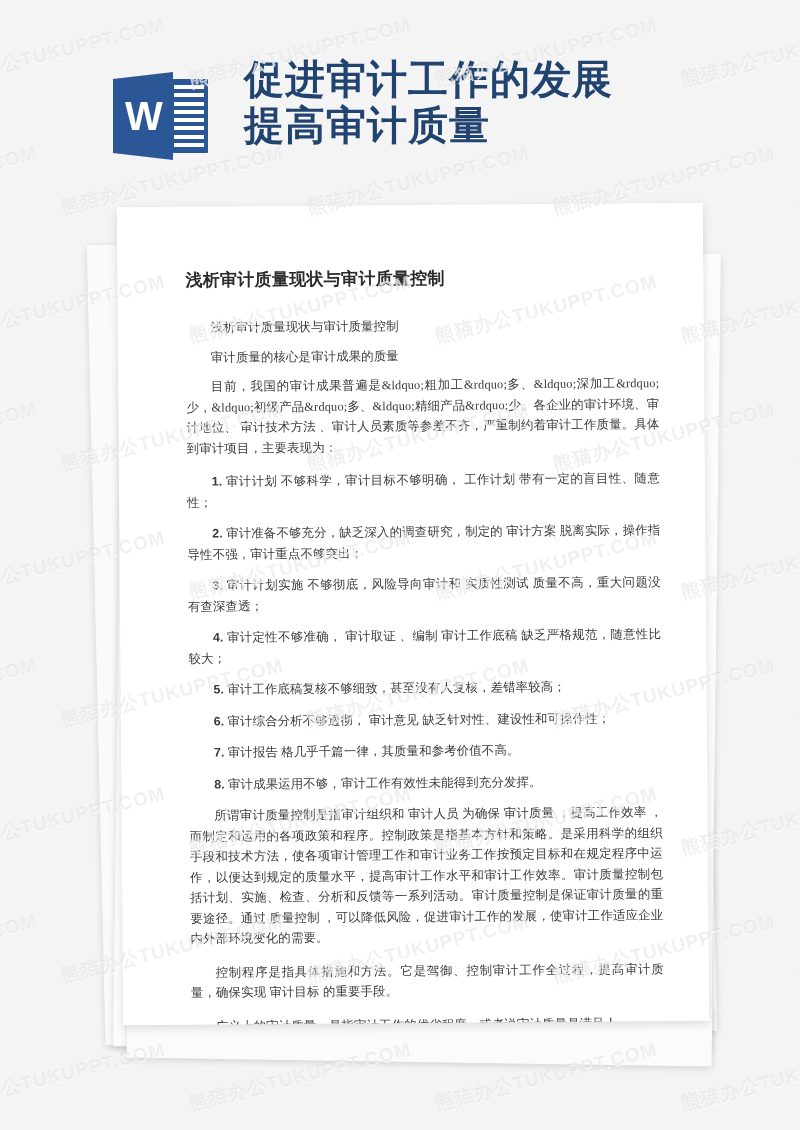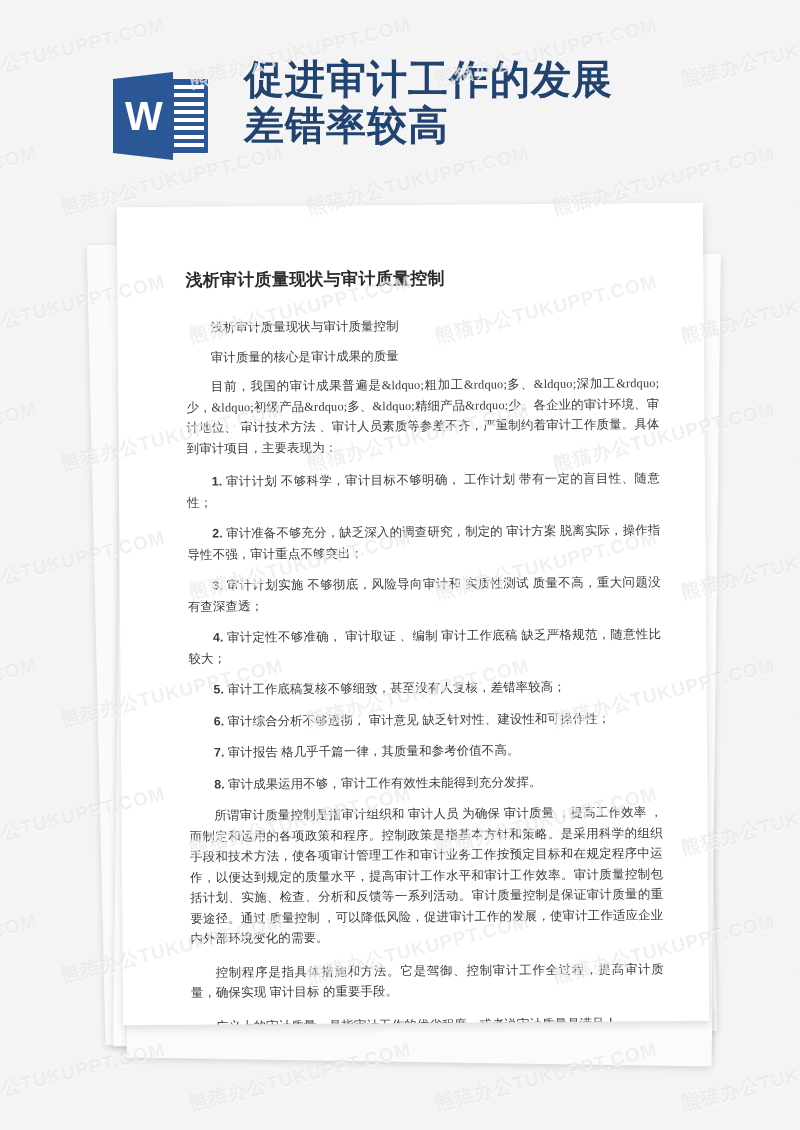--- a/index.html
+++ b/index.html
@@ -284,21 +284,21 @@
       <i></i>
       <i></i>
       <i></i>
       <i></i>
       <i></i>
       <i></i>
     </div>
   </div>
   <div class="header-title">
     <div>促进审计工作的发展</div>
-    <div>差错率较高</div>
+    <div>提高审计质量</div>
   </div>
 </div>
 
 <div class="wm-layer" id="wm-layer">
     <div class="wm" style="left: -60px; top: 40px;">熊猫办公TUKUPPT.COM</div>
     <div class="wm" style="left: 186px; top: 40px;">熊猫办公TUKUPPT.COM</div>
     <div class="wm" style="left: 432px; top: 40px;">熊猫办公TUKUPPT.COM</div>
     <div class="wm" style="left: 678px; top: 40px;">熊猫办公TUKUPPT.COM</div>
     <div class="wm" style="left: -188px; top: 168px;">熊猫办公TUKUPPT.COM</div>
     <div class="wm" style="left: 58px; top: 168px;">熊猫办公TUKUPPT.COM</div>

